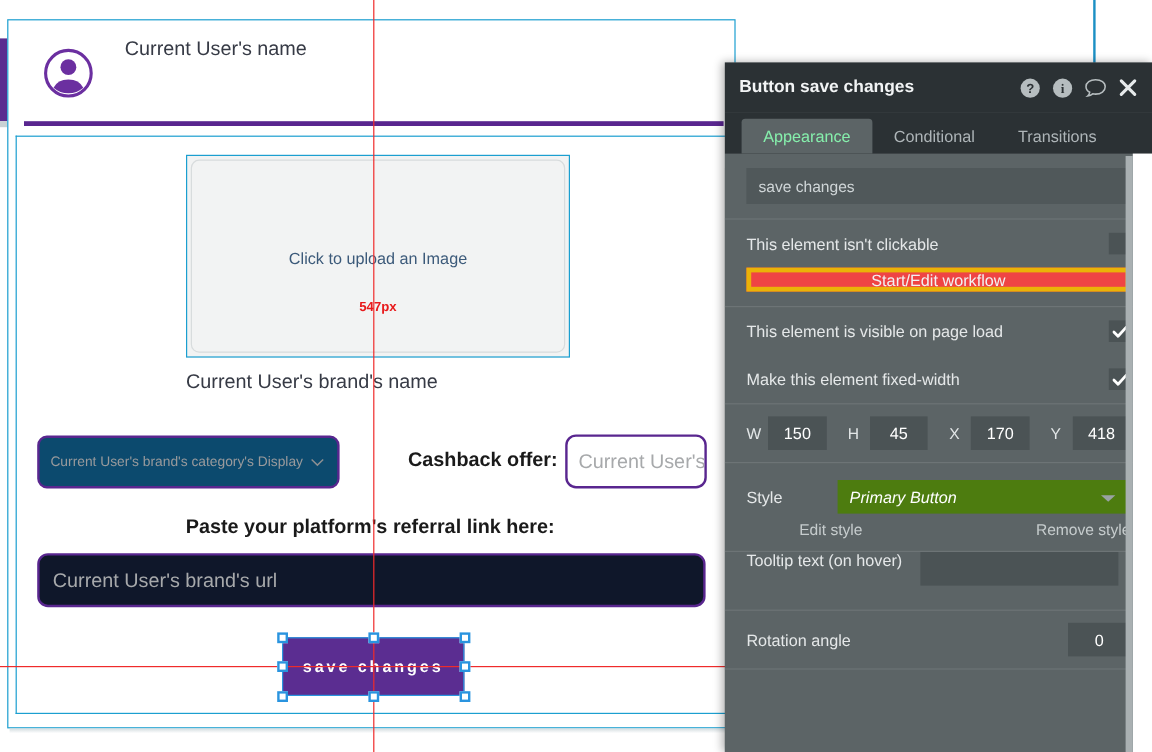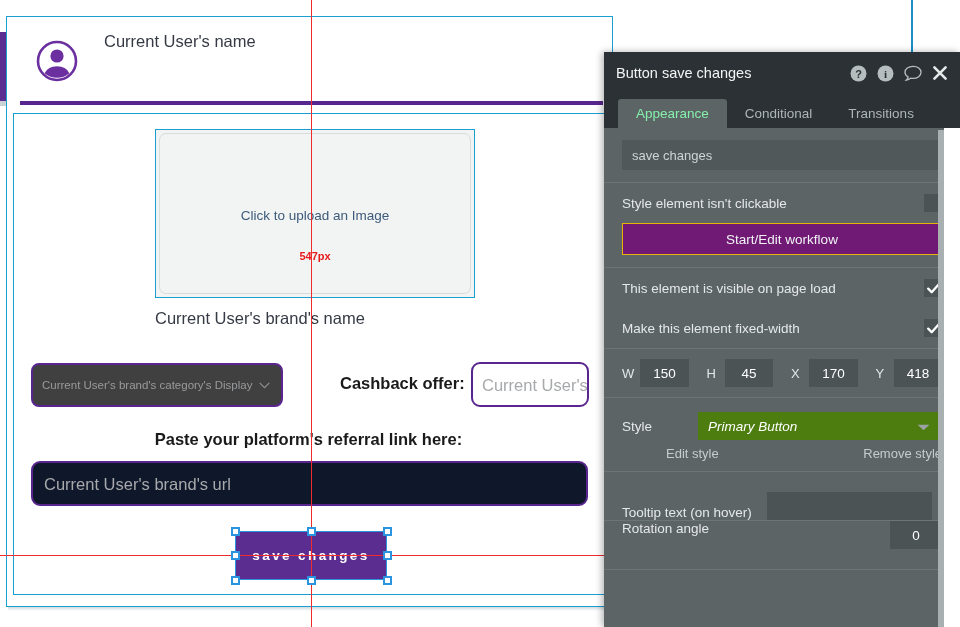--- a/index.html
+++ b/index.html
@@ -73,21 +73,21 @@
   }
 
   .brand-name {
     position: absolute; left: 155px; top: 309px;
     font-size: 16.5px; color: #363a45; font-weight: 400; white-space: nowrap;
   }
 
   
   .category-dd {
     position: absolute; left: 31px; top: 363px; width: 252px; height: 44px;
-    border: 2px solid #59268f; border-radius: 8px; background: #404040;
+    border: 2px solid #59268f; border-radius: 8px; background: #0c4a6e;
   }
   .category-dd-text {
     position: absolute; left: 9px; top: 14px;
     font-size: 11.5px; color: #999a9c; white-space: nowrap;
   }
   .category-dd-arrow {
     position: absolute; right: 11px; top: 17px; width: 11px; height: 7px;
   }
 
   .cashback-label {
@@ -150,21 +150,21 @@
     position: absolute; left: 604px; top: 52px; width: 356px; height: 575px;
     background: #5c6466; z-index: 50;
     box-shadow: -2px 0 7px rgba(0,0,0,0.30);
     font-size: 13px; color: #e9ebec;
     overflow: hidden;
   }
   .panel-titlebar {
     position: relative; height: 42px; background: #2b3134;
     display: flex; align-items: center; padding: 0 12px;
   }
-  .panel-title { font-size: 14.5px; color: #f2f4f5; flex: 1; }
+  .panel-title { font-size: 14.5px; color: #f2f4f5; flex: 1; font-weight: bold; }
   .panel-icons { display: flex; align-items: center; gap: 10px; }
   .panel-icons svg { display: block; }
 
   .panel-tabs { height: 34px; background: #2b3134; display: flex; align-items: flex-end; padding-left: 14px; }
   .tab {
     height: 29px; padding: 0 18px; display: flex; align-items: center;
     font-size: 13.5px; color: #aeb5b8; border-radius: 3px 3px 0 0;
   }
   .tab.active { background: #5c6466; color: #86efac; }
 
@@ -182,21 +182,21 @@
   .lbl-row .lbl { flex: 1; font-size: 13.5px; color: #e5e8e9; }
 
   .chk {
     width: 18px; height: 18px; background: #4b5355; border: none;
     display: flex; align-items: center; justify-content: center;
   }
   .chk.checked { background: #4b5355; }
   .chk svg { display: block; }
 
   .wf-button {
-    height: 32px; background: #701a75; border: 1px solid #eab308;
+    height: 20px; background: #ef4444; border: 4px solid #eab308;
     display: flex; align-items: center; justify-content: center;
     font-size: 13.5px; color: #f0f2f3; margin-bottom: 12px;
   }
 
   .whxy { display: flex; align-items: center; height: 48px; gap: 0; }
   .whxy .k { width: 20px; font-size: 13px; color: #e3e7e8; }
   .whxy .v {
     width: 52px; height: 28px; background: #4b5355;
     display: flex; align-items: center; justify-content: center;
     font-size: 13.5px; color: #ffffff; margin-right: 18px;
@@ -209,25 +209,25 @@
     flex: 1; height: 28px; background: #4d7c0f; position: relative;
     display: flex; align-items: center; padding: 0 10px;
     font-size: 13.5px; color: #ffffff; font-style: italic;
   }
   .style-select .caret { position: absolute; right: 12px; top: 12px; }
   .style-links {
     display: flex; justify-content: space-between; padding-left: 44px;
     font-size: 13px; color: #c6cccd; padding-bottom: 10px;
   }
 
-  .tooltip-row { display: flex; align-items: flex-end; height: 48px; }
+  .tooltip-row { display: flex; align-items: flex-start; height: 48px; }
   .tooltip-row .k { font-size: 13.5px; color: #e5e8e9; }
   .tooltip-input { width: 165px; height: 28px; background: #4b5355; margin-left: 15px; }
 
-  .rot-row { display: flex; height: 48px; }
+  .rot-row { display: flex; align-items: center; height: 48px; }
   .rot-row .k { flex: 1; font-size: 13.5px; color: #e5e8e9; }
   .rot-input {
     width: 52px; height: 28px; background: #4b5355;
     display: flex; align-items: center; justify-content: center;
     font-size: 13.5px; color: #ffffff;
   }
 
   .panel-scrollbar {
     position: absolute; right: 16px; top: 78px; width: 6px; height: 497px;
     background: #a9b0b2;
@@ -335,21 +335,21 @@
 
     <div class="panel-body">
 
       <div class="prow">
         <div class="name-field">save changes</div>
       </div>
       <div class="divider"></div>
 
       <div class="prow">
         <div class="lbl-row">
-          <span class="lbl">Style element isn't clickable</span>
+          <span class="lbl">This element isn't clickable</span>
           <span class="chk"></span>
         </div>
         <div class="wf-button">Start/Edit workflow</div>
       </div>
       <div class="divider"></div>
 
       <div class="prow">
         <div class="lbl-row">
           <span class="lbl">This element is visible on page load</span>
           <span class="chk checked">

